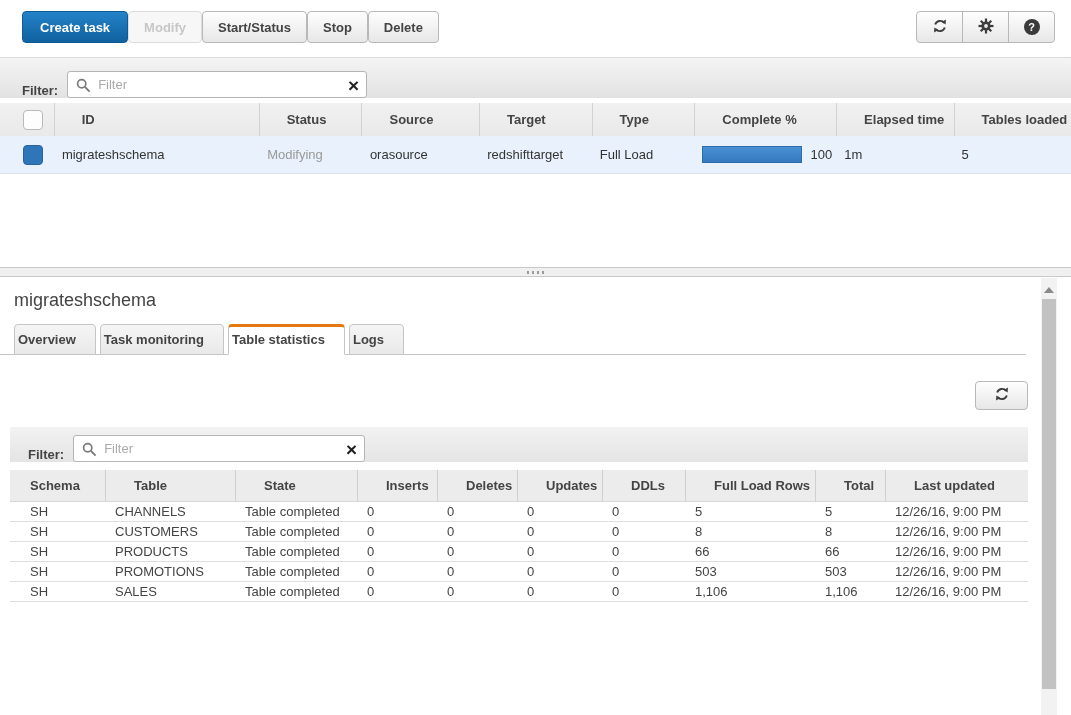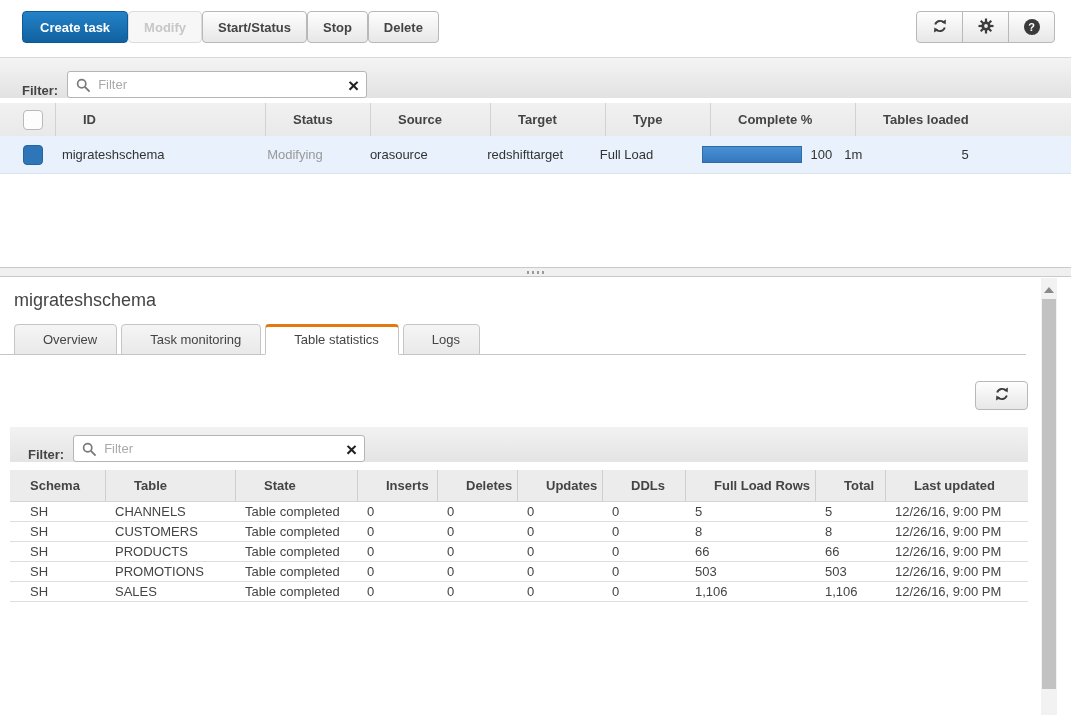--- a/index.html
+++ b/index.html
@@ -59,22 +59,22 @@
     border-bottom:1px solid #c9c9c9; display:flex; align-items:center; justify-content:center;
     cursor:row-resize; }
   .grip { width:2px; height:3px; background:#9a9a9a; box-shadow:5px 0 #9a9a9a,10px 0 #9a9a9a,15px 0 #9a9a9a; margin-right:15px; }
 
   
   .detail { position:relative; height:438px; }
   .detail h1 { font-size:18px; font-weight:normal; color:#444; margin:13px 0 0 14px; }
   .tabs { display:flex; align-items:flex-end; margin-top:13px; padding-left:14px;
     border-bottom:1px solid #c5c5c5; width:1026px; }
   .tab { margin-right:4px; border:1px solid #c5c5c5; border-radius:4px 4px 0 0;
-    background:linear-gradient(180deg,#f5f5f5,#e9e9e9); padding:7px 19px 7px 28px;
-    font-weight:normal; color:#444; margin-bottom:-1px; cursor:pointer; }
+    background:linear-gradient(180deg,#f5f5f5,#e9e9e9); padding:7px 19px 7px 3px;
+    font-weight:bold; color:#444; margin-bottom:-1px; cursor:pointer; }
   .tab.active { background:#fff; border-top:3px solid #e47911; border-bottom:1px solid #fff; padding-top:5px; }
   .refresh2 { margin:26px 0 0 975px; width:53px; height:29px; display:flex; align-items:center; justify-content:center; }
   .filter-bar.inner { margin:17px 0 0 10px; width:1018px; height:35px; border-top:none; padding-left:18px;
     background:linear-gradient(180deg,#f2f2f2,#e4e4e4); }
   .filter-bar.inner .search-box { width:292px; }
 
   
   .stats-table { margin:8px 0 0 10px; width:1018px; }
   .s-head { display:flex; height:32px; align-items:center; background:#ececec; border-bottom:1px solid #d5d5d5; }
   .s-head .cell { font-weight:bold; color:#444; padding-left:28px; }
@@ -150,20 +150,21 @@
     <div class="t-head">
       <div class="cell tc0">
           <span class="checkbox unchecked"></span>
         </div>
       <div class="cell tc1">ID</div>
       <div class="cell tc2">Status</div>
       <div class="cell tc3">Source</div>
       <div class="cell tc4">Target</div>
       <div class="cell tc5">Type</div>
       <div class="cell tc6">Complete %</div>
+      <div class="cell tc7">Elapsed time</div>
       <div class="cell tc8">Tables loaded</div>
     </div>
     <div class="t-row">
       <div class="cell tc0">
           <span class="checkbox checked"></span>
         </div>
       <div class="cell tc1">migrateshschema</div>
       <div class="cell tc2 muted">Modifying</div>
       <div class="cell tc3">orasource</div>
       <div class="cell tc4">redshifttarget</div>

